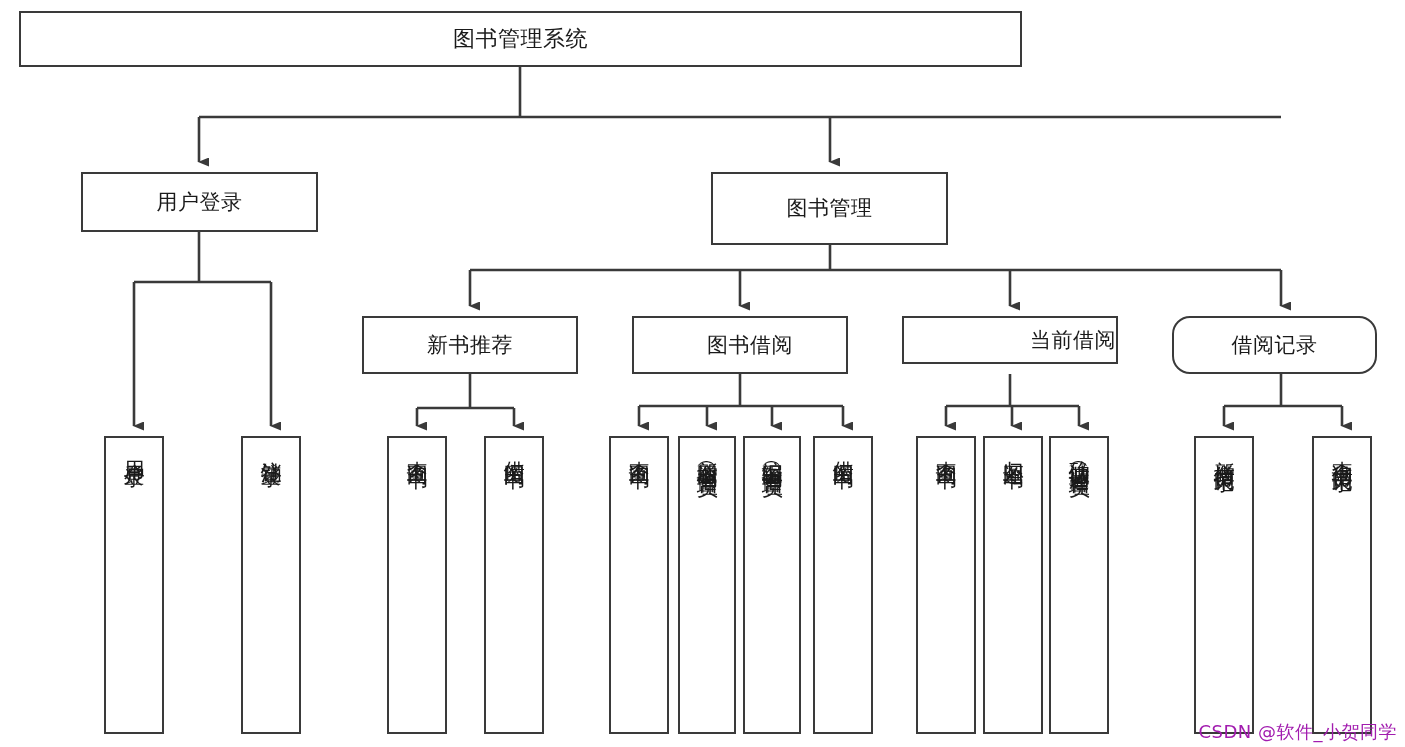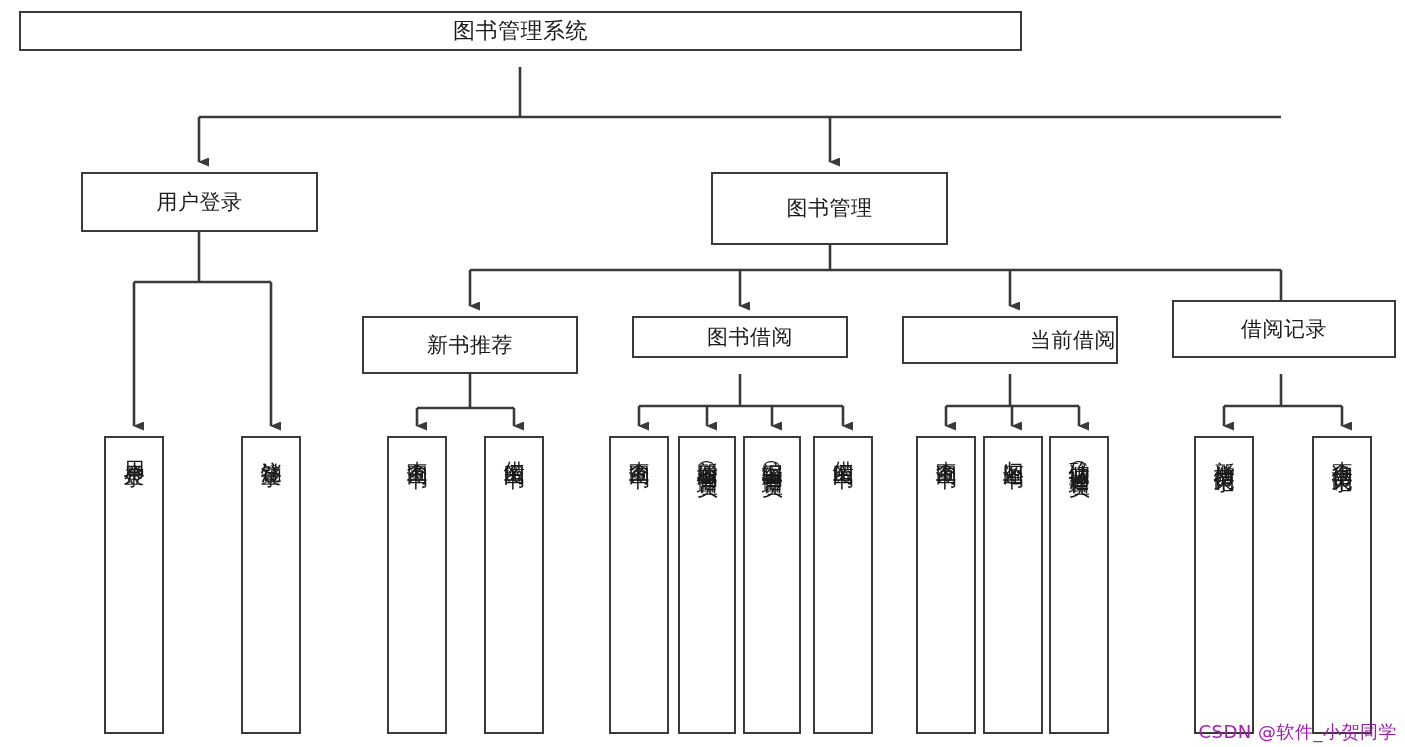--- a/index.html
+++ b/index.html
@@ -129,41 +129,41 @@
       <path d="M1012,406 L1012,426" marker-end="url(#arrowhead)"></path>
       <path d="M1079,406 L1079,426" marker-end="url(#arrowhead)"></path>
 
       <path d="M1281,374 L1281,406"></path>
       <path d="M1224,406 L1342,406"></path>
       <path d="M1224,406 L1224,426" marker-end="url(#arrowhead)"></path>
       <path d="M1342,406 L1342,426" marker-end="url(#arrowhead)"></path>
     </g>
   </svg>
 
-  <div class="node horiz root" style="left:19px; top:11px; width:1003px; height:40px;">
+  <div class="node horiz root" style="left:19px; top:11px; width:1003px; height:56px;">
     <span class="label">图书管理系统</span>
   </div>
 
   <div class="node horiz" style="left:81px; top:172px; width:237px; height:60px;">
     <span class="label">用户登录</span>
   </div>
   <div class="node horiz" style="left:711px; top:172px; width:237px; height:73px;">
     <span class="label">图书管理</span>
   </div>
 
   <div class="node horiz" style="left:362px; top:316px; width:216px; height:58px;justify-content:center;">
     <span class="label">新书推荐</span>
   </div>
-  <div class="node horiz" style="left:632px; top:316px; width:216px; height:42px;padding-left:20px;">
+  <div class="node horiz" style="left:632px; top:316px; width:216px; height:58px;padding-left:20px;">
     <span class="label">图书借阅</span>
   </div>
   <div class="node horiz" style="left:902px; top:316px; width:216px; height:48px;justify-content:flex-end;">
     <span class="label">当前借阅</span>
   </div>
-  <div class="node horiz" style="left:1172px; top:300px; width:224px; height:58px;">
+  <div class="node horiz" style="left:1172px; top:316px; width:205px; height:58px;border-radius:18px;">
     <span class="label">借阅记录</span>
   </div>
 
   <div class="node vert" style="left:104px; top:436px; width:60px; height:298px;">
     <span class="label">用户登录</span>
   </div>
   <div class="node vert" style="left:241px; top:436px; width:60px; height:298px;">
     <span class="label">注销登录</span>
   </div>
 

